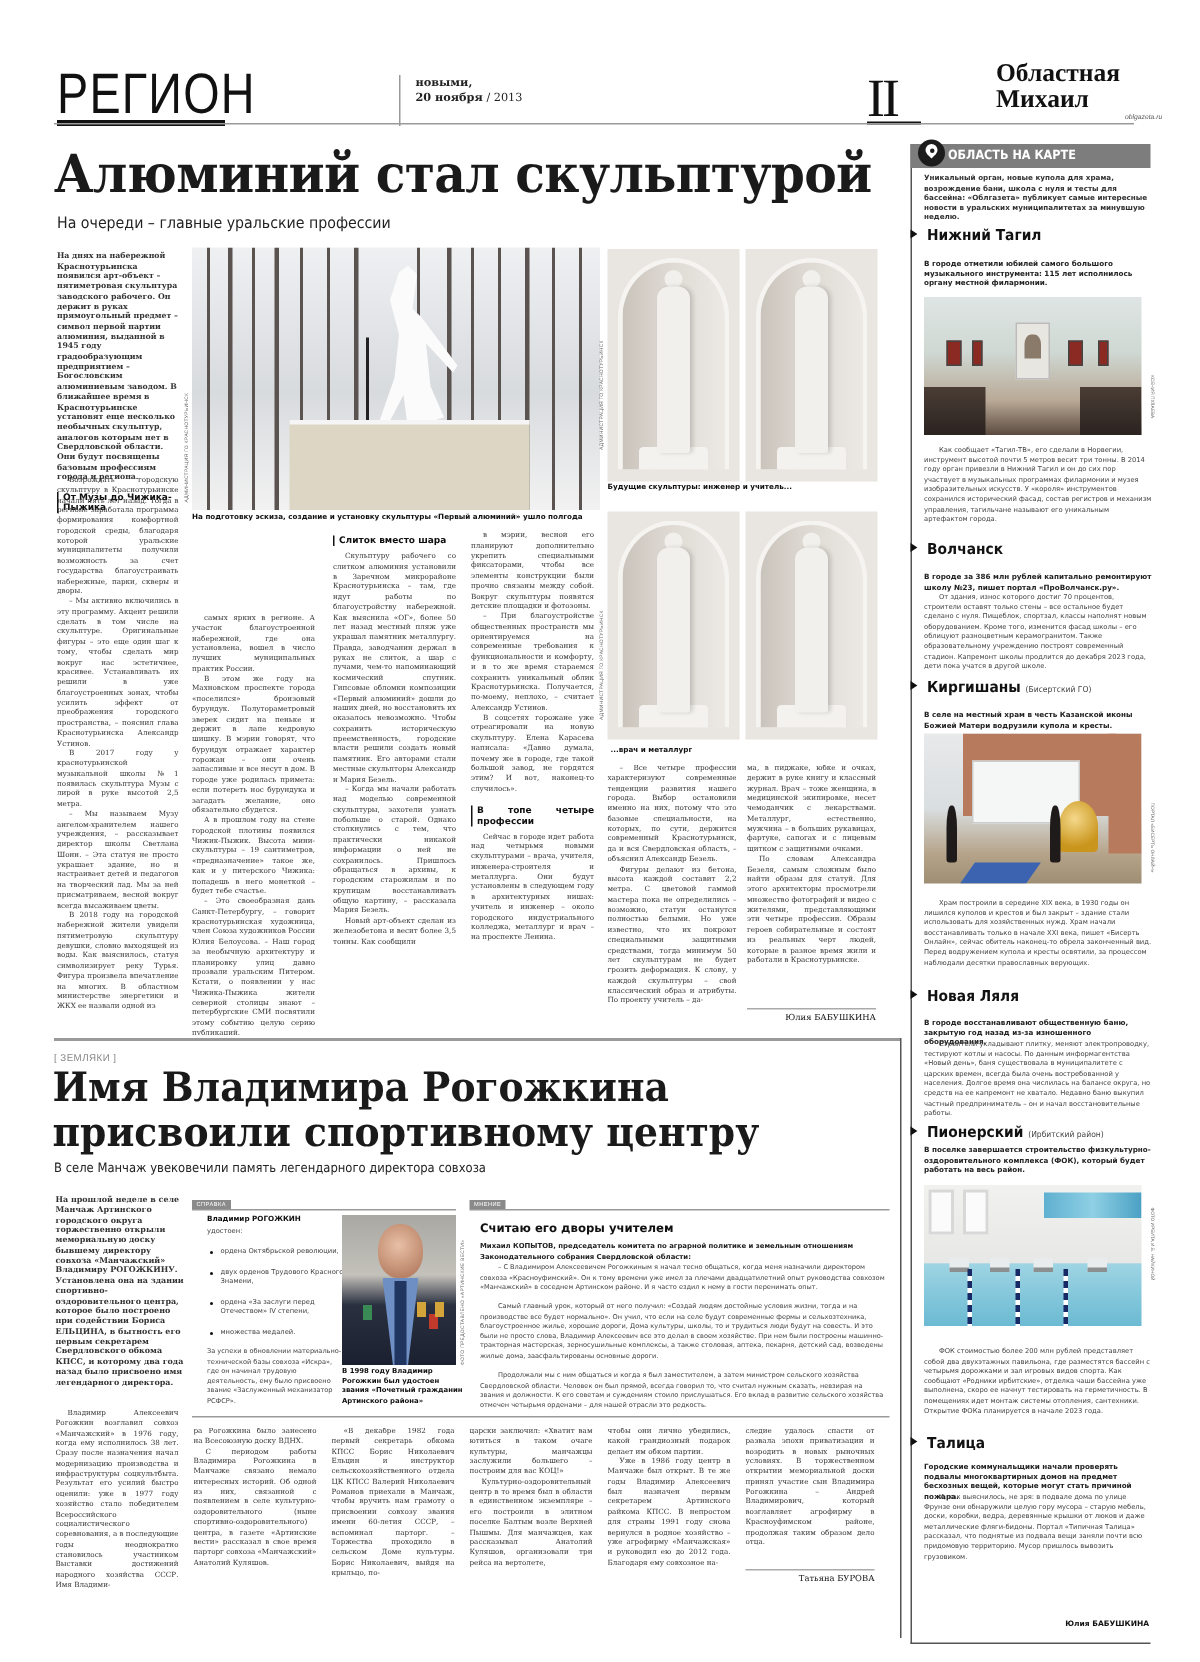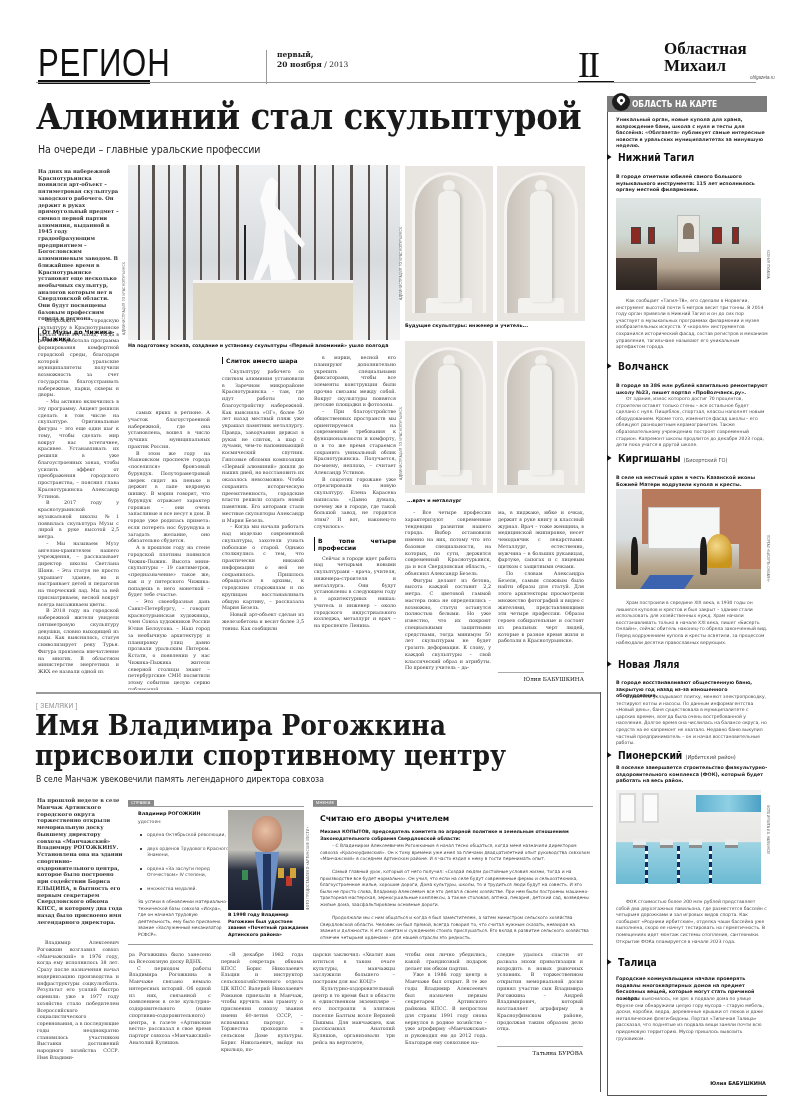--- a/index.html
+++ b/index.html
@@ -106,21 +106,21 @@
   .frame-right { position: absolute; left: 600px; top: 692px; width: 1px; height: 400px; background: #555; }
   .frame-top { position: absolute; left: 36px; top: 692px; width: 564px; height: 2px; background: #9a9a9a; }
 </style>
 </head>
 <body>
 
 <header class="masthead">
   <div class="section-name">РЕГИОН</div>
   <div class="section-name-underline"></div>
   <div class="date-box">
-    <div><b>первый,</b></div>
+    <div><b>новыми,</b></div>
     <div><b>20 ноября</b> <span>/ 2013</span></div>
   </div>
   <div class="page-number">II</div>
   <div class="page-number-underline"></div>
   <div class="paper-logo">
     <div>Областная</div>
     <div>Михаил</div>
   </div>
   <div class="paper-url">oblgazeta.ru</div>
   <div class="rule"></div>

